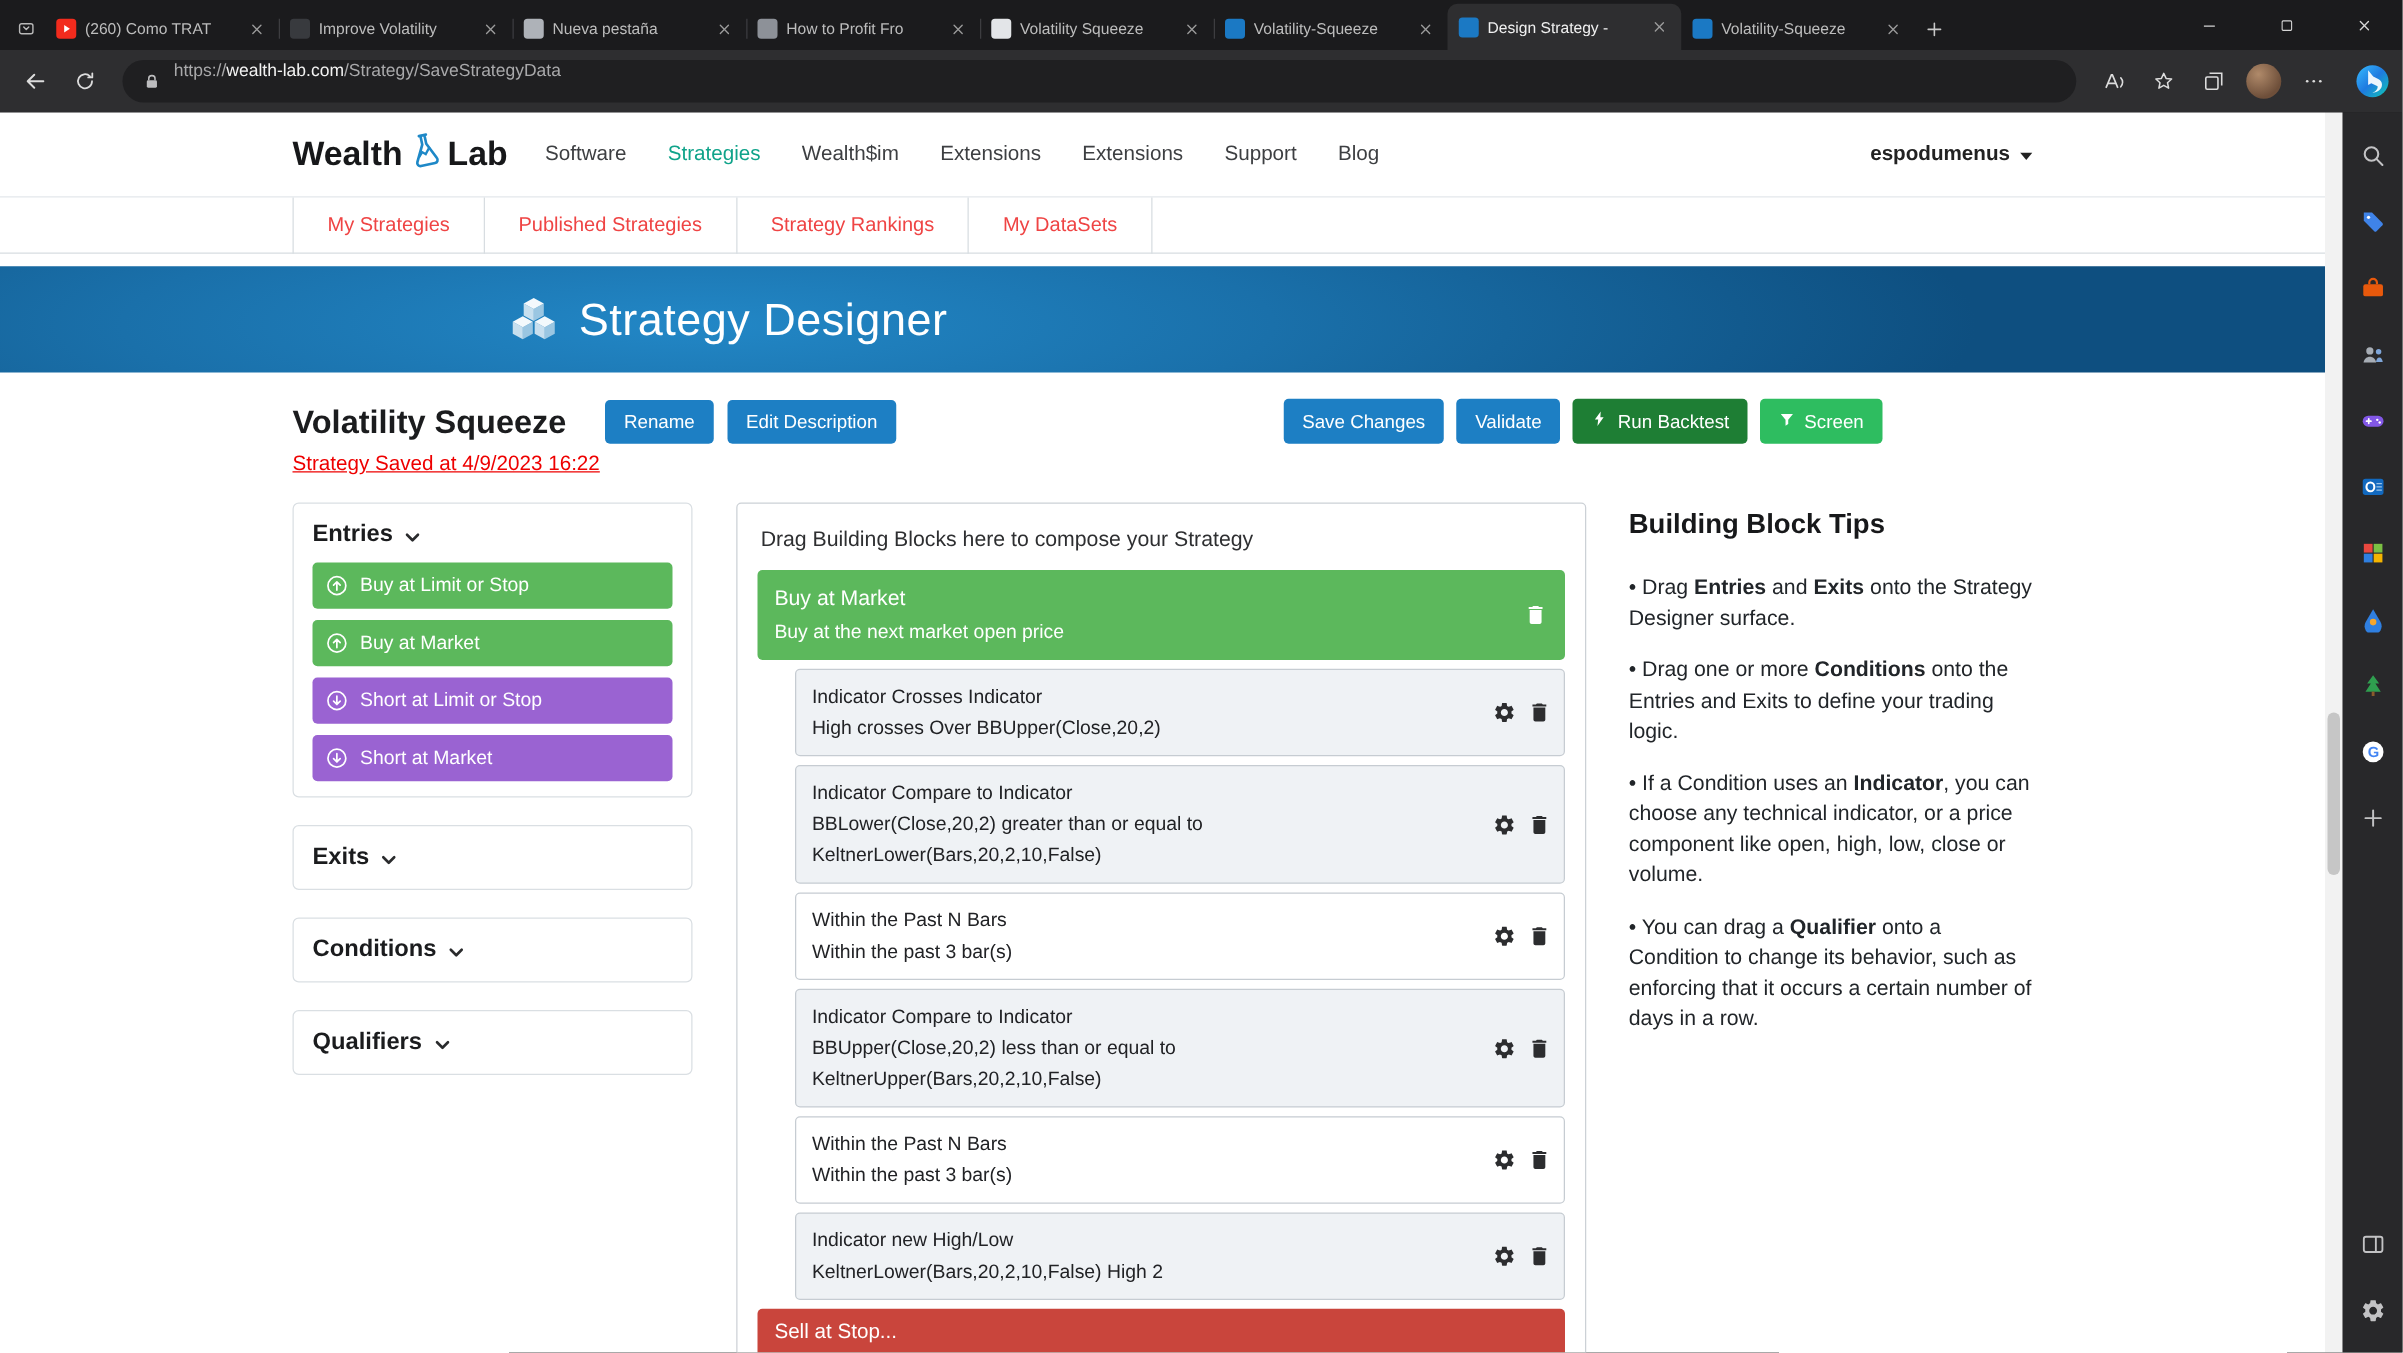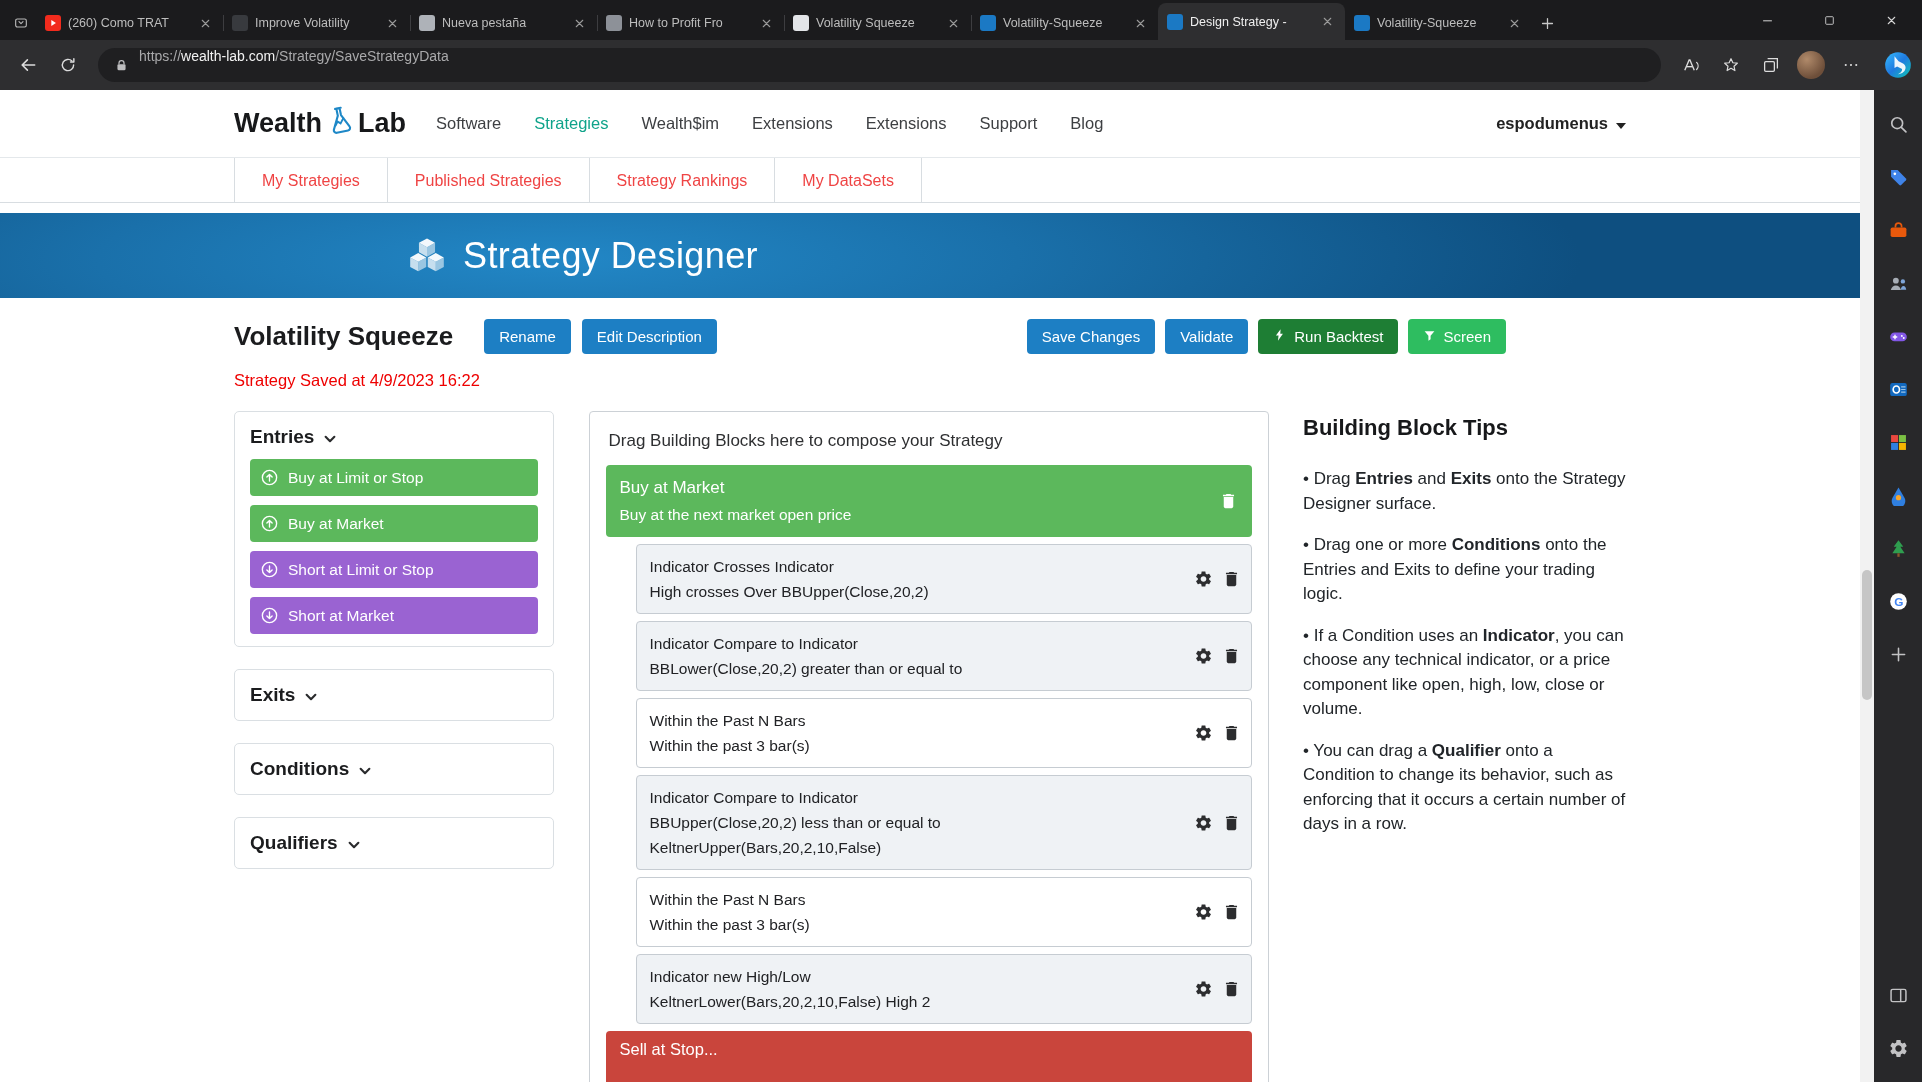--- a/index.html
+++ b/index.html
@@ -70,21 +70,21 @@
   .cubes{display:flex;align-items:center;}
 
   
   .title-row{display:flex;align-items:center;margin-top:21px;gap:11px;}
   .title-row h2{font-size:26px;font-weight:700;color:#1b1c1e;margin-right:20px;}
   .btn{border:none;border-radius:4px;color:#fff;font-size:15px;padding:9px 15px;font-family:inherit;display:inline-flex;align-items:center;gap:7px;cursor:pointer;white-space:nowrap;}
   .btn-blue{background:var(--accent-blue);}
   .btn-darkgreen{background:var(--dark-green);}
   .btn-green{background:var(--bright-green);}
   .actions{margin-left:auto;margin-right:120px;display:flex;gap:10px;}
-  .saved-notice{margin-top:17px;color:var(--saved-red);font-size:16.5px;}
+  .saved-notice{margin-top:7px;color:var(--saved-red);font-size:16.5px;text-decoration:underline;}
 
   
   .columns{display:flex;margin-top:21px;align-items:flex-start;justify-content:space-between;}
   .left-col{width:320px;}
   .card{border:1px solid #dadfe3;border-radius:5px;background:#fff;padding:12px 15px;margin-bottom:22px;}
   .card-head{display:flex;align-items:center;gap:9px;font-size:19px;font-weight:700;color:#1b1c1e;padding:2px 0;cursor:pointer;}
   .card-head .chev{display:flex;align-items:center;color:#2a2b2d;margin-top:3px;}
   .entry-btn{height:37px;border-radius:4px;color:#fff;font-size:15.5px;display:flex;align-items:center;gap:10px;padding:0 11px;margin-top:9px;cursor:grab;}
   .entry-green{background:var(--green);}
   .entry-purple{background:var(--purple);}
@@ -483,20 +483,21 @@
                       <svg viewBox="0 0 24 24" width="19" height="19">
                         <path fill="currentColor" d="M6 19c0 1.1.9 2 2 2h8c1.1 0 2-.9 2-2V7H6v12zM19 4h-3.5l-1-1h-5l-1 1H5v2h14V4z"></path>
                       </svg>
                     </span>
                   </div>
                 </div>
                 <div class="block condition">
                   <div class="block-body">
                     <div class="line block-title">Indicator Compare to Indicator</div>
                     <div class="line">BBLower(Close,20,2) greater than or equal to</div>
+                    <div class="line">KeltnerLower(Bars,20,2,10,False)</div>
                   </div>
                   <div class="block-icons">
                     <span class="bicon">
                       <svg viewBox="0 0 24 24" width="19" height="19">
                         <path fill="currentColor" d="M19.14 12.94c.04-.3.06-.61.06-.94 0-.32-.02-.64-.07-.94l2.03-1.58c.18-.14.23-.41.12-.61l-1.92-3.32c-.12-.22-.37-.29-.59-.22l-2.39.96c-.5-.38-1.03-.7-1.62-.94l-.36-2.54c-.04-.24-.24-.41-.48-.41h-3.84c-.24 0-.43.17-.47.41l-.36 2.54c-.59.24-1.13.57-1.62.94l-2.39-.96c-.22-.08-.47 0-.59.22L2.74 8.87c-.12.21-.08.47.12.61l2.03 1.58c-.05.3-.09.63-.09.94s.02.64.07.94l-2.03 1.58c-.18.14-.23.41-.12.61l1.92 3.32c.12.22.37.29.59.22l2.39-.96c.5.38 1.03.7 1.62.94l.36 2.54c.05.24.24.41.48.41h3.84c.24 0 .44-.17.47-.41l.36-2.54c.59-.24 1.13-.56 1.62-.94l2.39.96c.22.08.47 0 .59-.22l1.92-3.32c.12-.22.07-.47-.12-.61l-2.01-1.58zM12 15.6c-1.98 0-3.6-1.62-3.6-3.6s1.62-3.6 3.6-3.6 3.6 1.62 3.6 3.6-1.62 3.6-3.6 3.6z"></path>
                       </svg>
                     </span>
                     <span class="bicon">
                       <svg viewBox="0 0 24 24" width="19" height="19">
                         <path fill="currentColor" d="M6 19c0 1.1.9 2 2 2h8c1.1 0 2-.9 2-2V7H6v12zM19 4h-3.5l-1-1h-5l-1 1H5v2h14V4z"></path>

